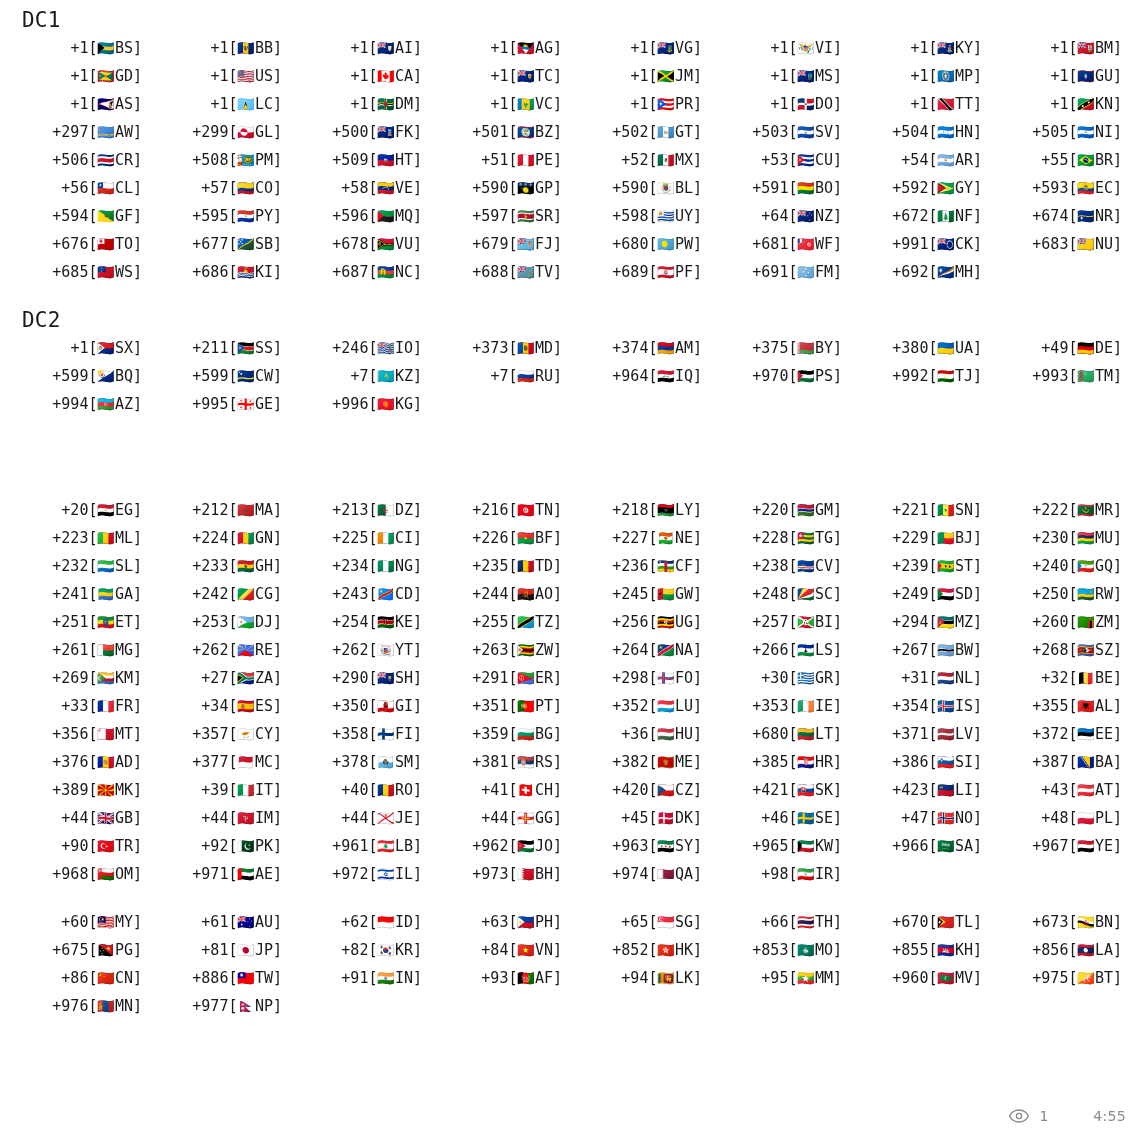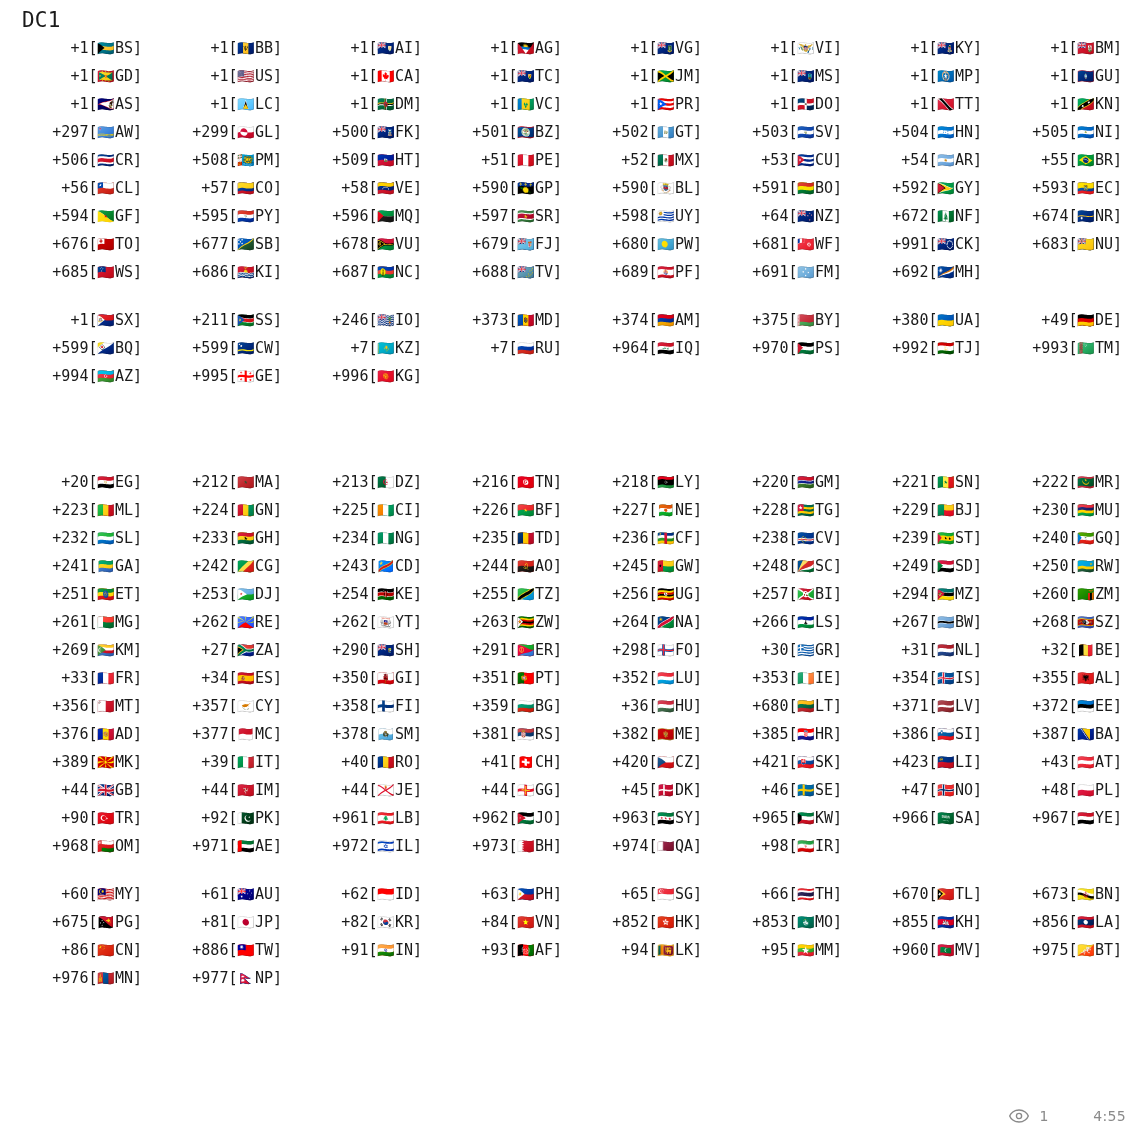--- a/index.html
+++ b/index.html
@@ -150,20 +150,21 @@
         <div class="cell"><span>+686</span><span>[</span><span class="flag">🇰🇮</span><span>KI</span><span>]</span></div>
         <div class="cell"><span>+687</span><span>[</span><span class="flag">🇳🇨</span><span>NC</span><span>]</span></div>
         <div class="cell"><span>+688</span><span>[</span><span class="flag">🇹🇻</span><span>TV</span><span>]</span></div>
         <div class="cell"><span>+689</span><span>[</span><span class="flag">🇵🇫</span><span>PF</span><span>]</span></div>
         <div class="cell"><span>+691</span><span>[</span><span class="flag">🇫🇲</span><span>FM</span><span>]</span></div>
         <div class="cell"><span>+692</span><span>[</span><span class="flag">🇲🇭</span><span>MH</span><span>]</span></div>
       </div>
       <div class="spacer-gap"></div>
     </div>
     <div class="group">
+      <div class="group-title">DC2</div>
       <div class="grid">
         <div class="cell"><span>+1</span><span>[</span><span class="flag">🇸🇽</span><span>SX</span><span>]</span></div>
         <div class="cell"><span>+211</span><span>[</span><span class="flag">🇸🇸</span><span>SS</span><span>]</span></div>
         <div class="cell"><span>+246</span><span>[</span><span class="flag">🇮🇴</span><span>IO</span><span>]</span></div>
         <div class="cell"><span>+373</span><span>[</span><span class="flag">🇲🇩</span><span>MD</span><span>]</span></div>
         <div class="cell"><span>+374</span><span>[</span><span class="flag">🇦🇲</span><span>AM</span><span>]</span></div>
         <div class="cell"><span>+375</span><span>[</span><span class="flag">🇧🇾</span><span>BY</span><span>]</span></div>
         <div class="cell"><span>+380</span><span>[</span><span class="flag">🇺🇦</span><span>UA</span><span>]</span></div>
         <div class="cell"><span>+49</span><span>[</span><span class="flag">🇩🇪</span><span>DE</span><span>]</span></div>
         <div class="cell"><span>+599</span><span>[</span><span class="flag">🇧🇶</span><span>BQ</span><span>]</span></div>

